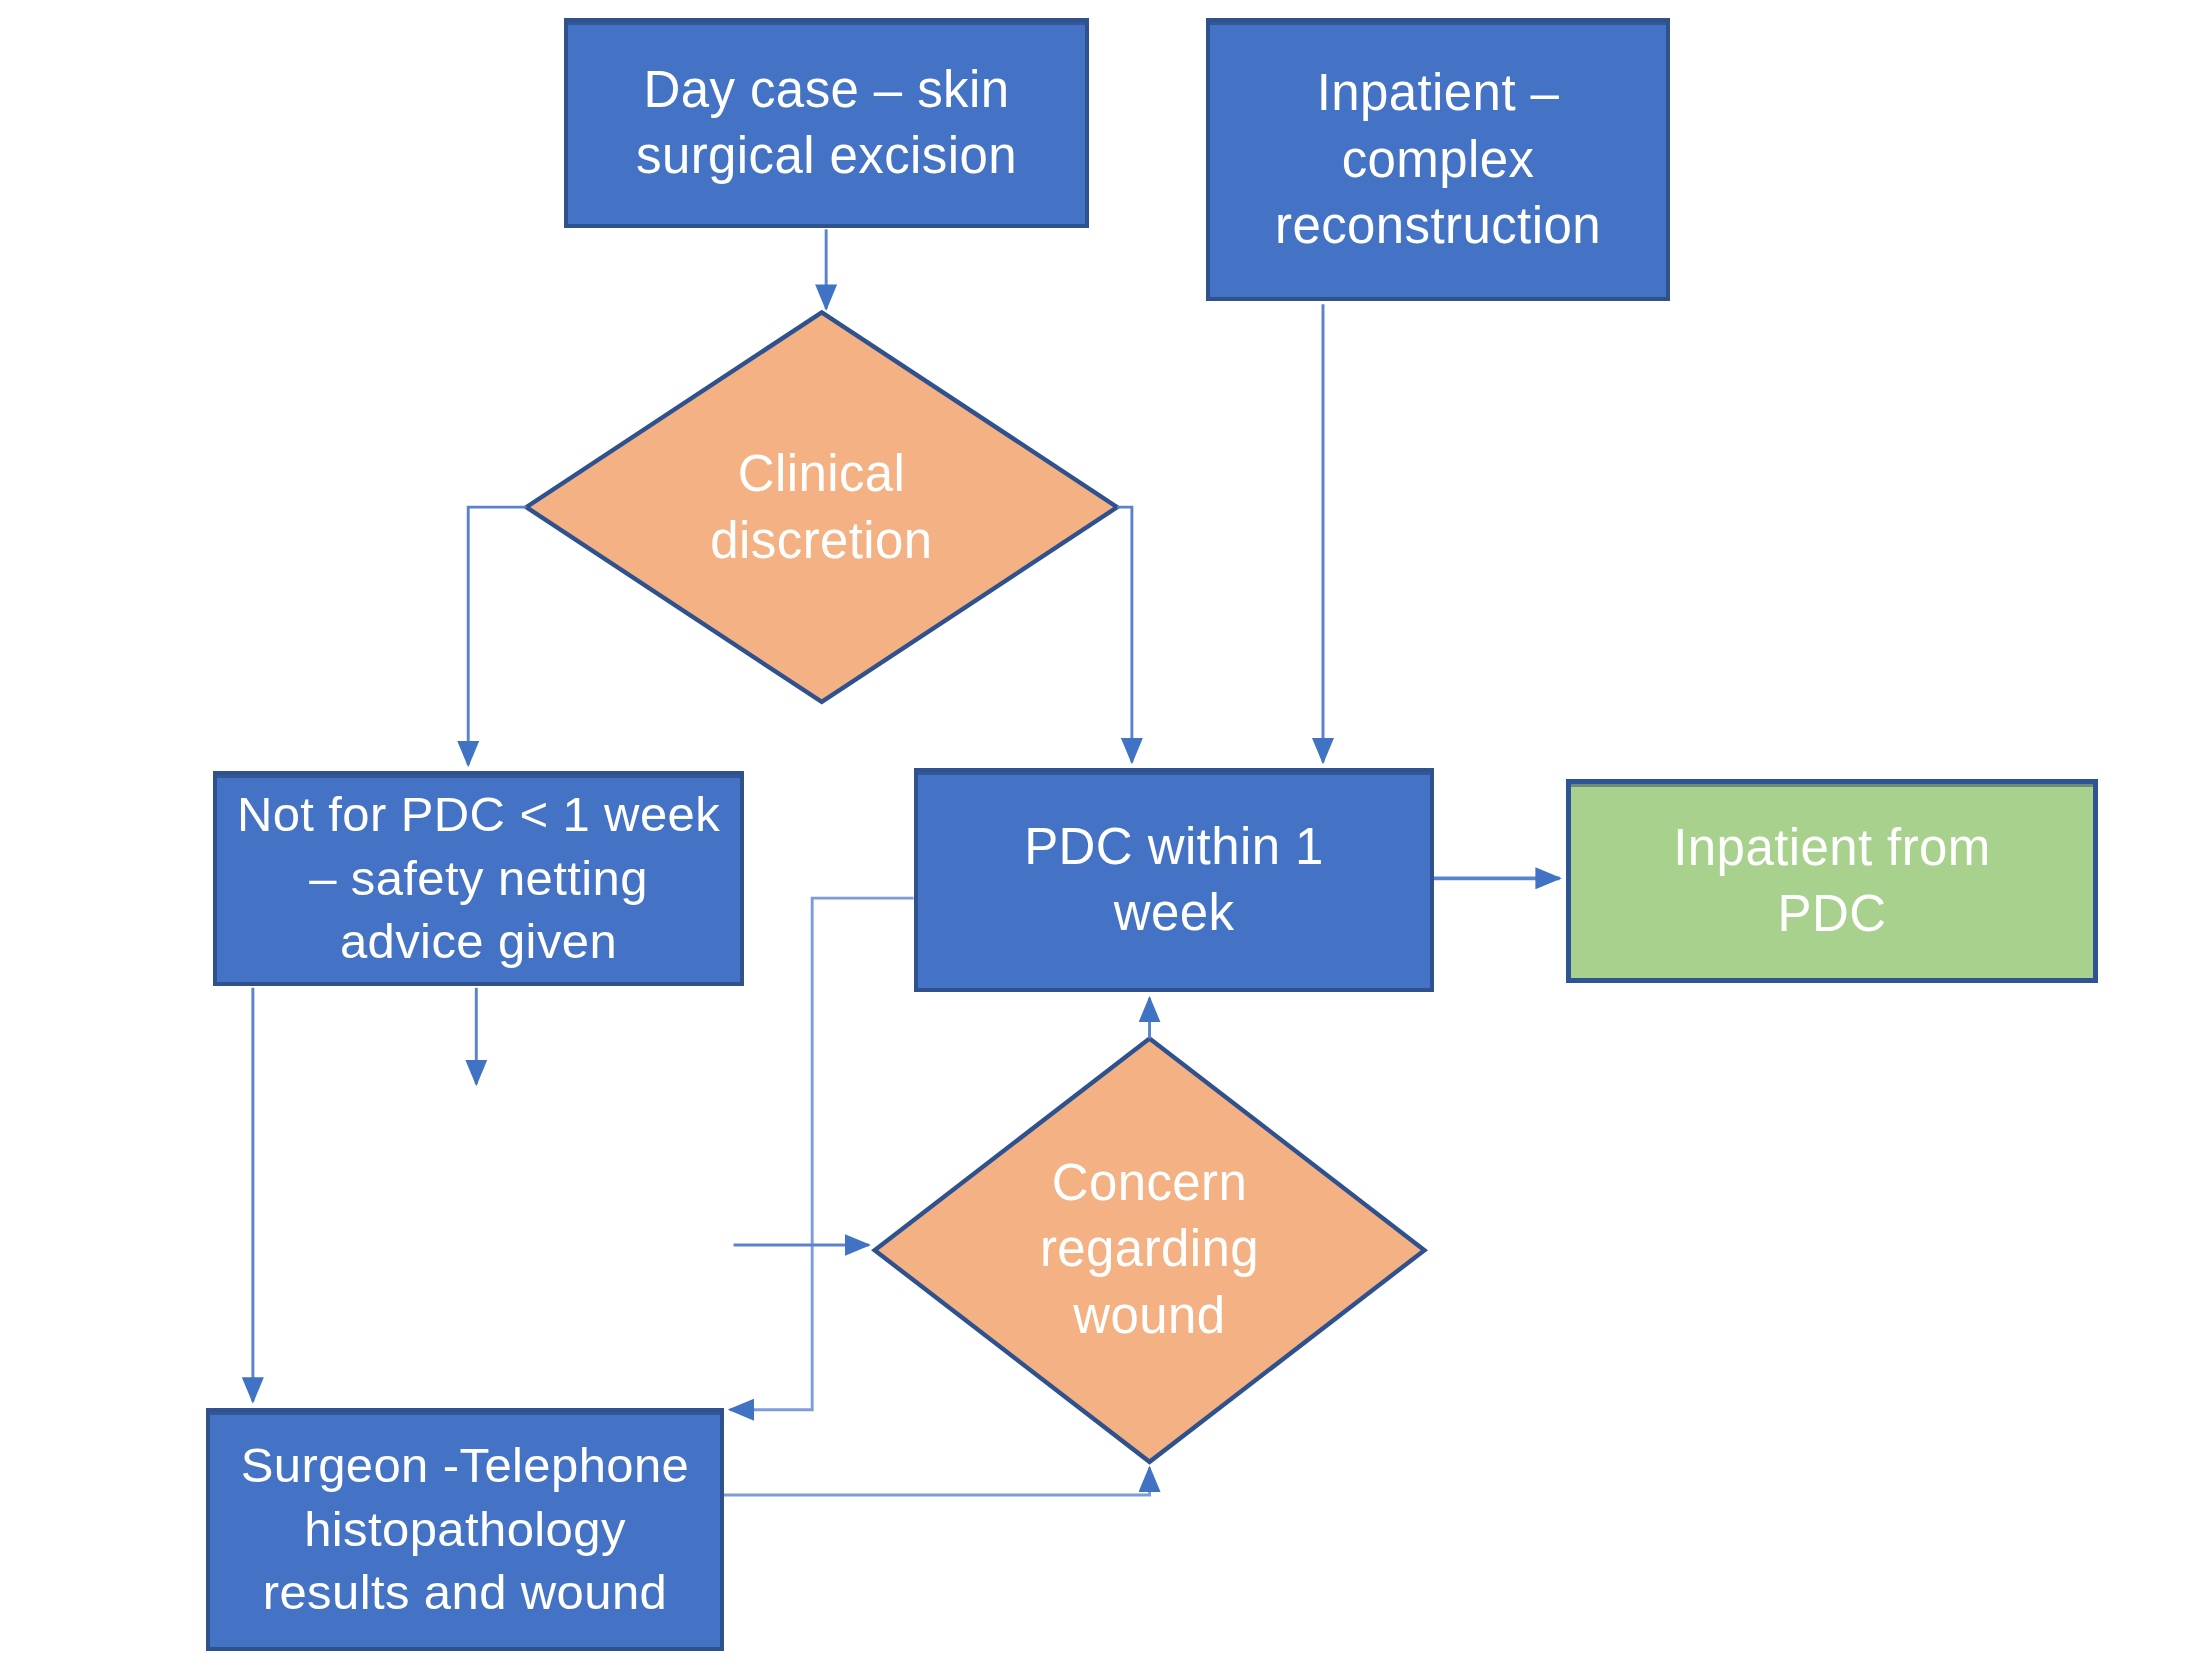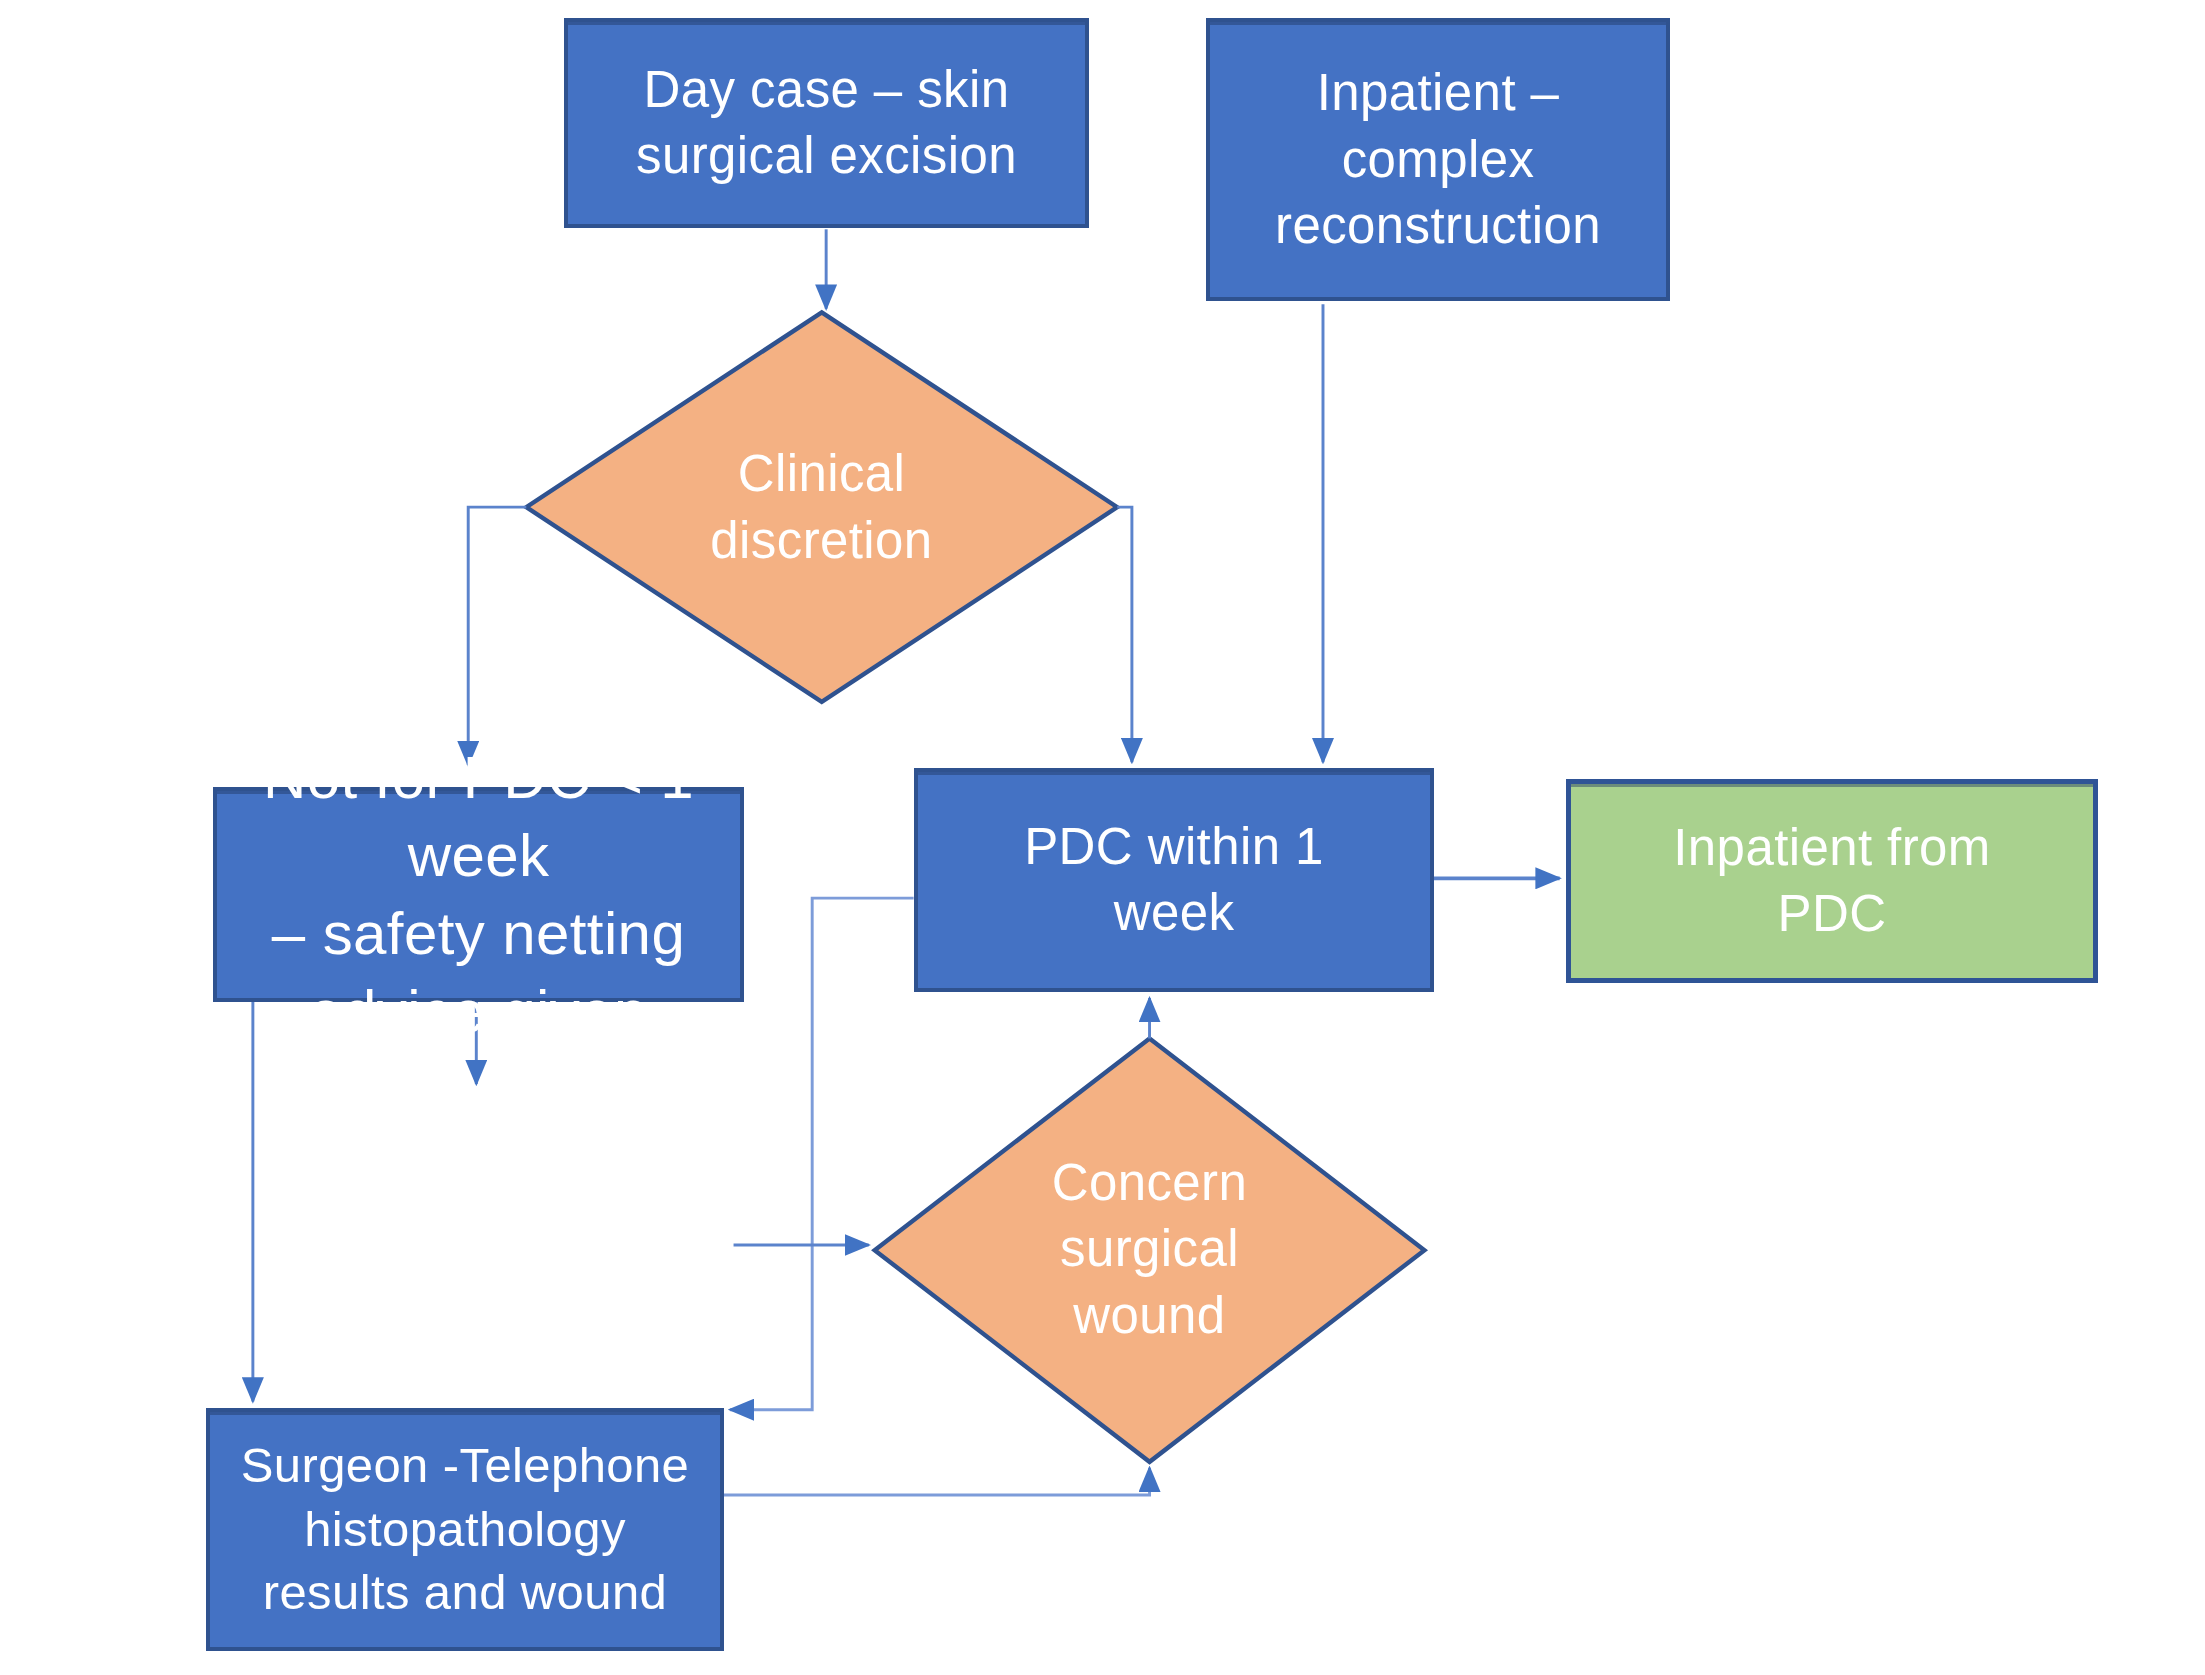--- a/index.html
+++ b/index.html
@@ -9,21 +9,21 @@
   .node{
     position:absolute;display:flex;align-items:center;justify-content:center;
     text-align:center;color:#ffffff;white-space:pre-line;box-sizing:border-box;
     font-size:51px;line-height:1.3;font-weight:400;letter-spacing:0.4px;
   }
   .rect{background:#4472C4;border:4.4px solid #2F528F;box-shadow:inset 0 2.9px 0 rgba(31,56,100,.45);}
   .terminal{background:#A9D18E;border:5.9px solid #2F5496;}
   .diamond-label{background:transparent;border:none;}
   #day_case   {left:564px;  top:18.4px;   width:525px; height:210px;}
   #inpatient  {left:1206px; top:18.4px;   width:464px; height:283px;}
-  #not_for_pdc{left:213px;  top:771px; width:531px; height:215px; font-size:60px;margin-top:16px;}
+  #not_for_pdc{left:213px;  top:771px; width:531px; height:215px; font-size:49px;}
   #pdc        {left:914px; top:768px; width:520px; height:224px;}
   #discharge  {left:1566px; top:779px; width:532px; height:204px;}
   #interim    {left:342px;  top:1090px; width:392px; height:220px;}
   #surgeon    {left:206px;  top:1408px; width:518px; height:243px; font-size:49px;}
   #clinical_label{left:601px;  top:368px;  width:441px; height:279px;}
   #concern_label {left:929px; top:1110px; width:441px; height:279px;}
 </style>
 </head>
 <body>
 
@@ -71,17 +71,17 @@
 
 
   <div class="node diamond-label" id="clinical_label">Clinical
 discretion</div>
 
   <div class="node rect" id="surgeon">Surgeon -Telephone
 histopathology
 results and wound</div>
 
   <div class="node diamond-label" id="concern_label">Concern
-surgical
+regarding
 wound</div>
 
 </div>
 
 
 </body></html>

